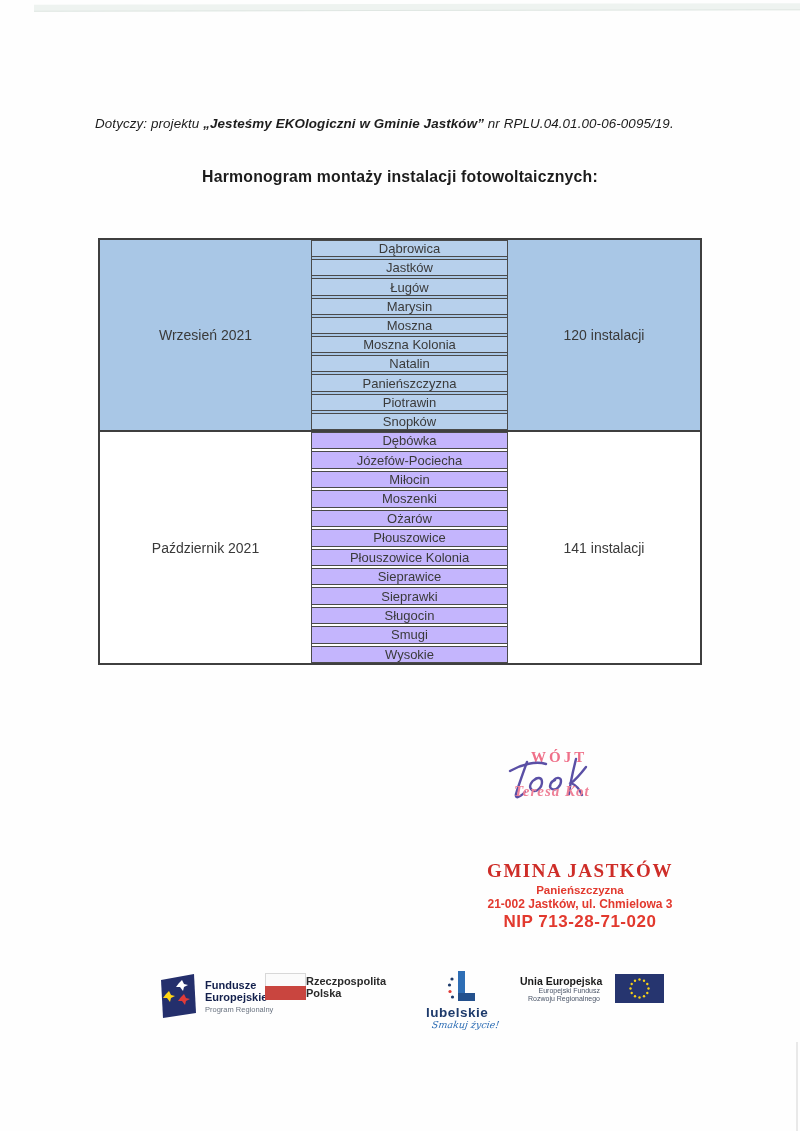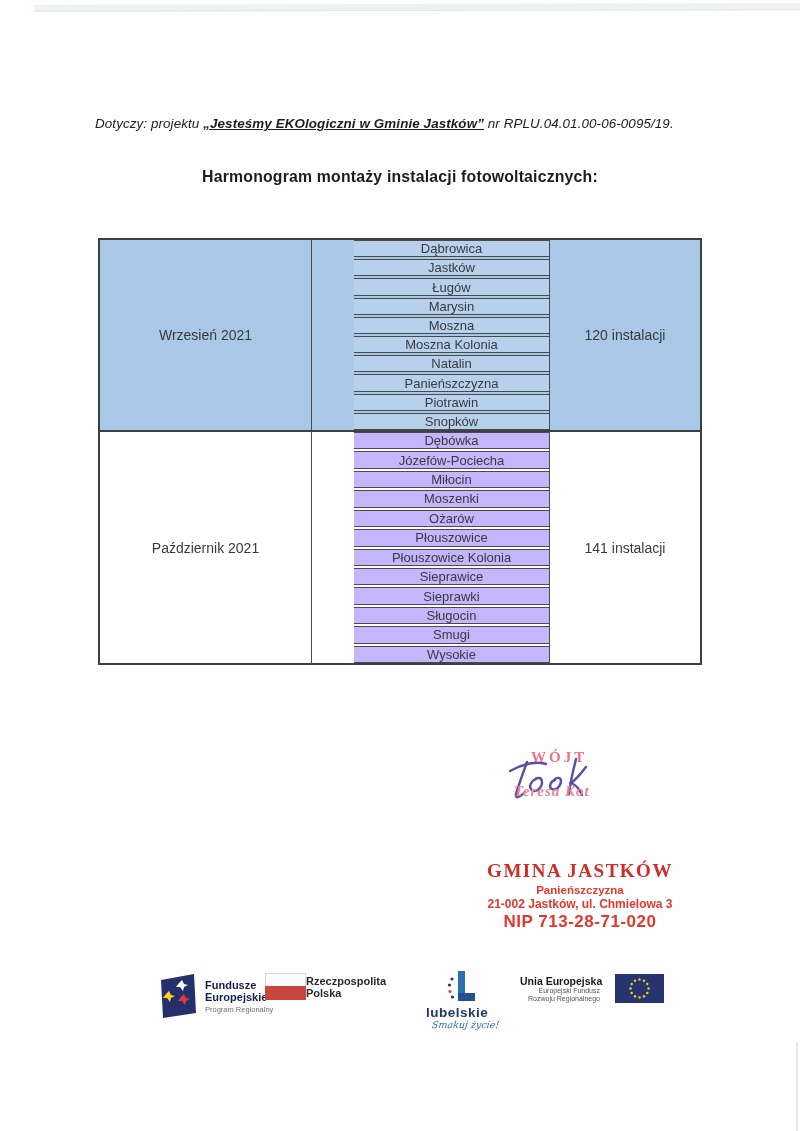--- a/index.html
+++ b/index.html
@@ -9,35 +9,35 @@
     font-family:"Liberation Sans", sans-serif; color:#2e2e2e;
   }
   
   .scan-top { position:absolute; top:4px; left:34px; right:0; height:6px;
     background:#eef3f0; border-bottom:1px solid #e0e7e3; transform:rotate(-0.12deg); }
   .scan-right { position:absolute; right:2px; top:1042px; width:2px; height:89px; background:#e9e9e9; }
 
   
   .subject { position:absolute; left:95px; top:103px; width:640px;
     font-size:13.4px; font-style:italic; color:#1d1d1d; letter-spacing:0.1px; }
-  .subject .proj { font-weight:bold;text-decoration:underline; }
+  .subject .proj { font-weight:bold; }
   .doc-title { position:absolute; left:0; right:0; top:168px; text-align:center;
     font-size:15.8px; font-weight:bold; color:#1c1c1c; letter-spacing:0.2px; }
 
   
   .schedule-table { position:absolute; left:98px; top:238px; width:604px;
     border:2px solid #3f3f3f; box-sizing:border-box; }
   .t-row { display:flex; box-sizing:border-box; }
   .t-row.r1 { height:192px; background:var(--table-blue,#a9c7e6); border-bottom:2px solid #3f3f3f; }
   .t-row.r2 { height:231px; background:#ffffff; }
   .cell { box-sizing:border-box; }
   .cell.month { width:212px; display:flex; align-items:center; justify-content:center;
     font-size:14px; color:#3a3a3a; border-right:1px solid #4a4a4a; }
   .cell.villages { width:196px; border-right:1px solid #4a4a4a;
-    display:flex; flex-direction:column; gap:2px;margin-left:42px; }
+    display:flex; flex-direction:column; gap:2px; }
   .v-cell { flex:1; display:flex; align-items:center; justify-content:center;
     border-top:1px solid #4a4a4a; border-bottom:1px solid #4a4a4a;
     font-size:13px; line-height:1; color:#3a3a3a; box-sizing:border-box; }
   .r1 .v-cell { background:var(--table-blue-light,#b7d0ec); }
   .r2 .v-cell { background:#c4b5fd; }
   .cell.count { flex:1; display:flex; align-items:center; justify-content:center;
     font-size:14px; color:#3a3a3a; }
 
   
   .sig-role { position:absolute; left:531px; top:749px; width:120px;

